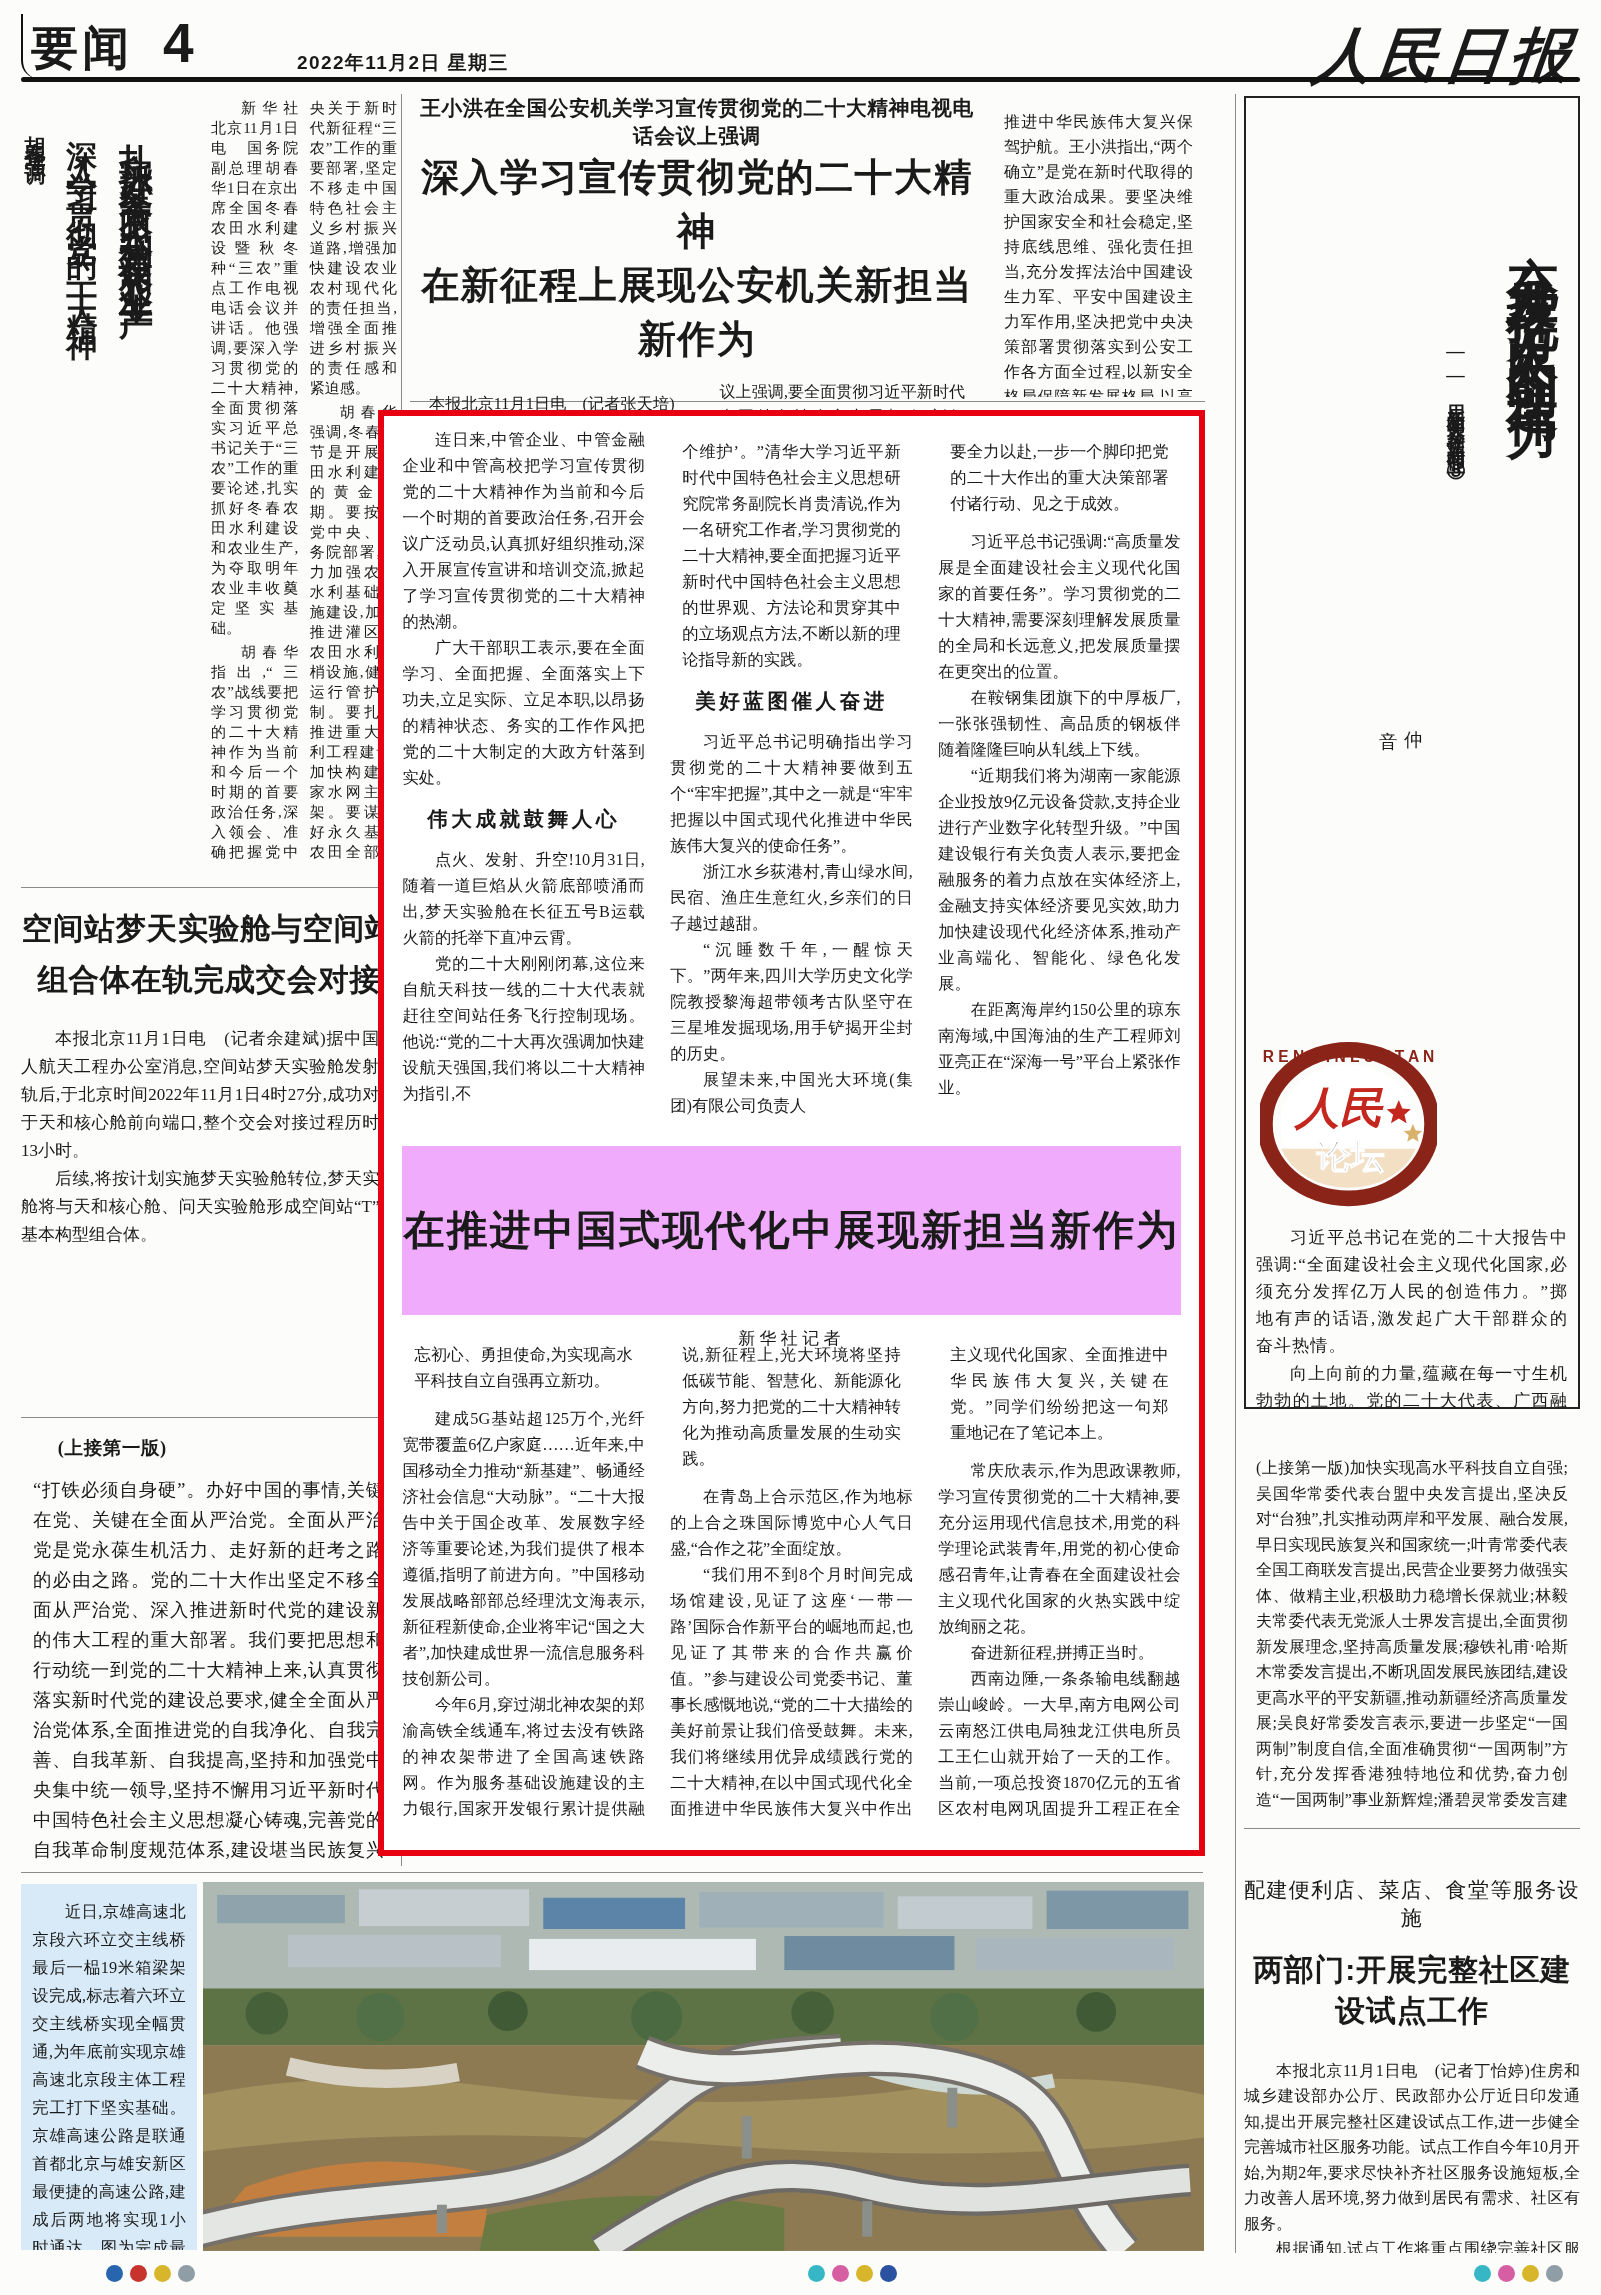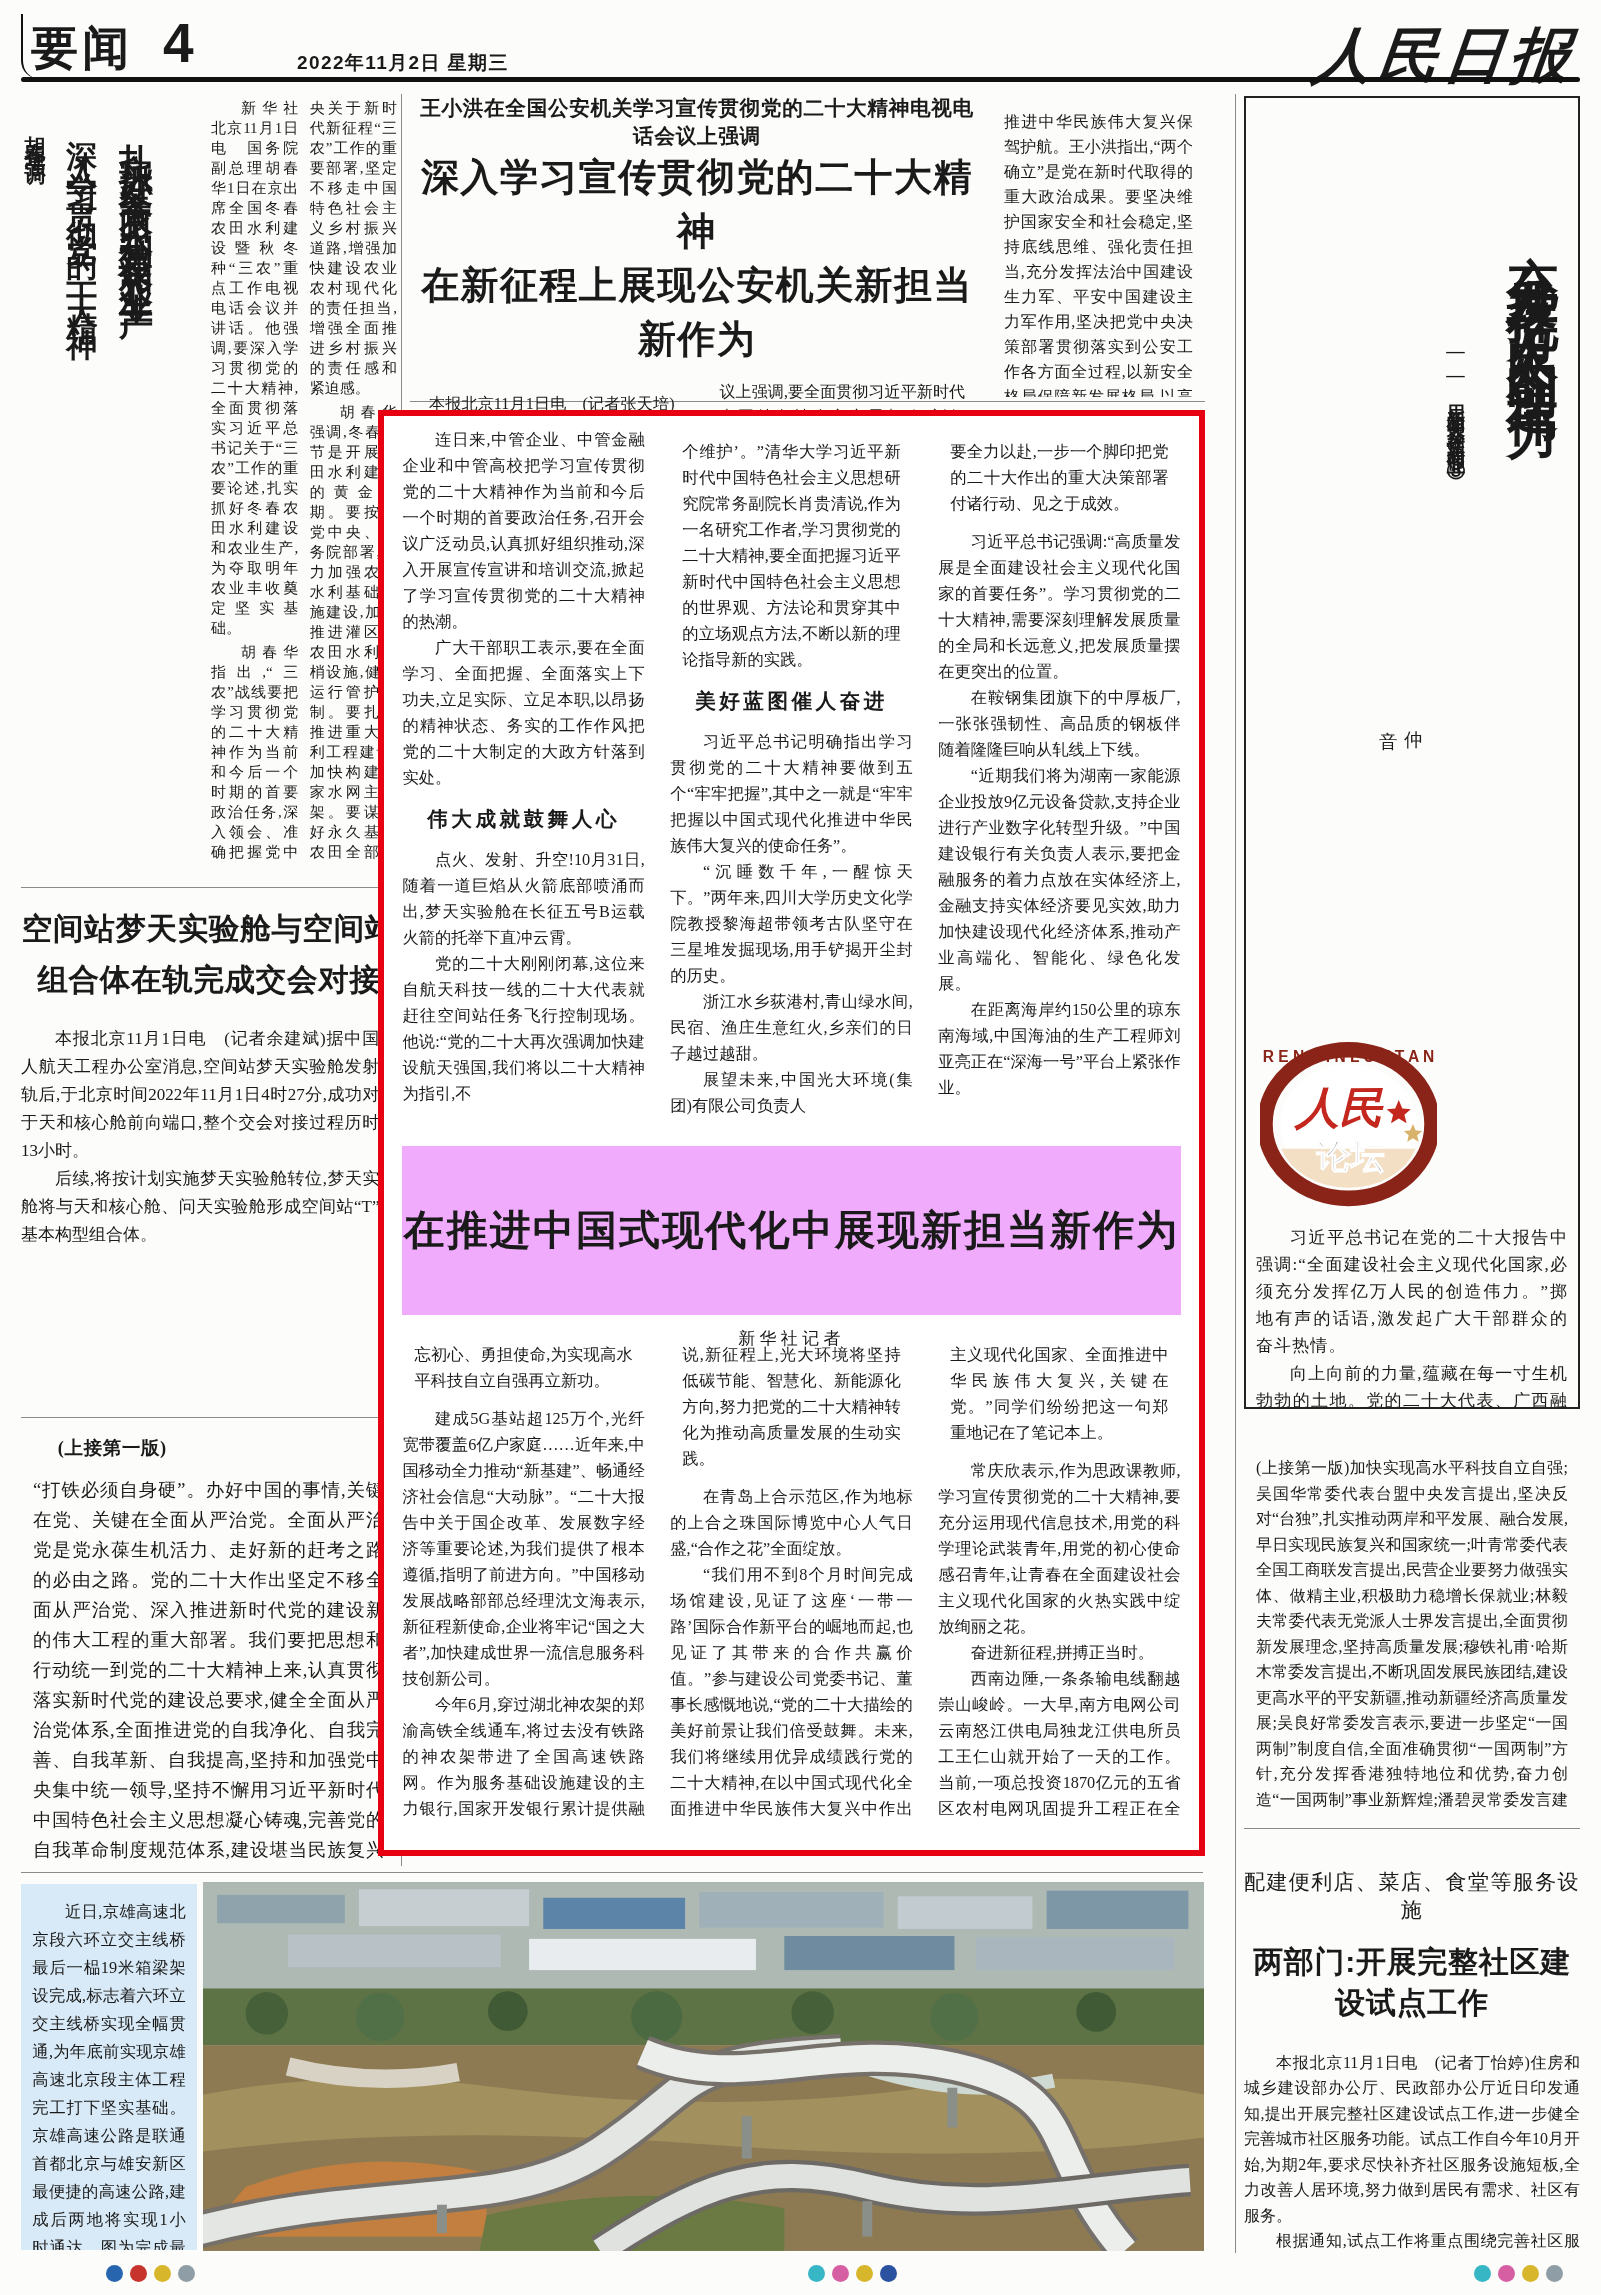--- a/index.html
+++ b/index.html
@@ -71,21 +71,21 @@
   #forum-author{float:right;width:31px;height:638px;padding-top:609px;box-sizing:border-box;
                 font-size:18.4px;letter-spacing:7px;}
   #forum-logo{width:177px;height:177px;margin:4.3px 0 12.8px 4.3px;}
   #forum-body{font-size:17px;line-height:27px;letter-spacing:1.1px;}
   #forum-body .flow-p{margin-bottom:1.4px;}
   
   #cppcc{position:absolute;left:1244px;top:1443px;width:336px;height:373px;overflow:hidden;
          font-size:16px;line-height:25.5px;}
   
   #twodep{position:absolute;left:1244px;top:1848px;width:336px;height:405px;overflow:hidden;}
-  #twodep-kicker{text-align:center;font-size:21px;letter-spacing:1.4px;margin-top:20px;}
+  #twodep-kicker{text-align:center;font-size:21px;letter-spacing:1.4px;margin-top:28px;}
   #twodep-h{text-align:center;font-size:30px;font-weight:900;margin-top:18.4px;letter-spacing:0.7px;}
   #twodep-body{margin-top:25.5px;font-size:16px;line-height:25.5px;}
   
   .dots{position:absolute;top:2265px;display:flex;gap:7px;}
   .dot{width:17px;height:17px;border-radius:50%;}
   
   .flow-p{text-indent:2em;text-align:justify;margin:0;}
   .flow-lead{text-align:justify;margin:12px;}
   .flow-h{text-align:center;font-weight:900;font-family:"Liberation Sans","DejaVu Sans",sans-serif;
           font-size:20.6px;letter-spacing:3.5px;margin:14px 0;}
@@ -214,22 +214,22 @@
             <div class="flow-lead">忘初心、勇担使命,为实现高水平科技自立自强再立新功。</div>
             <div class="flow-p">建成5G基站超125万个,光纤宽带覆盖6亿户家庭……近年来,中国移动全力推动“新基建”、畅通经济社会信息“大动脉”。“二十大报告中关于国企改革、发展数字经济等重要论述,为我们提供了根本遵循,指明了前进方向。”中国移动发展战略部部总经理沈文海表示,新征程新使命,企业将牢记“国之大者”,加快建成世界一流信息服务科技创新公司。</div>
             <div class="flow-p">今年6月,穿过湖北神农架的郑渝高铁全线通车,将过去没有铁路的神农架带进了全国高速铁路网。作为服务基础设施建设的主力银行,国家开发银行累计提供融资超过129亿元,为郑渝高铁建设提供了有力支持。</div>
           </div>
       </div>
       <div class="rb-col">
         <div class="rb-upper">
             <div class="flow-lead">个维护’。”清华大学习近平新时代中国特色社会主义思想研究院常务副院长肖贵清说,作为一名研究工作者,学习贯彻党的二十大精神,要全面把握习近平新时代中国特色社会主义思想的世界观、方法论和贯穿其中的立场观点方法,不断以新的理论指导新的实践。</div>
             <div class="flow-h">美好蓝图催人奋进</div>
             <div class="flow-p">习近平总书记明确指出学习贯彻党的二十大精神要做到五个“牢牢把握”,其中之一就是“牢牢把握以中国式现代化推进中华民族伟大复兴的使命任务”。</div>
+            <div class="flow-p">浙江水乡荻港村,青山绿水间,民宿、渔庄生意红火,乡亲们的日子越过越甜。</div>
             <div class="flow-p">“沉睡数千年,一醒惊天下。”两年来,四川大学历史文化学院教授黎海超带领考古队坚守在三星堆发掘现场,用手铲揭开尘封的历史。</div>
-            <div class="flow-p">浙江水乡荻港村,青山绿水间,民宿、渔庄生意红火,乡亲们的日子越过越甜。</div>
             <div class="flow-p">展望未来,中国光大环境(集团)有限公司负责人</div>
           </div>
         <div class="rb-lower">
             <div class="flow-lead">说,新征程上,光大环境将坚持低碳节能、智慧化、新能源化方向,努力把党的二十大精神转化为推动高质量发展的生动实践。</div>
             <div class="flow-p">在青岛上合示范区,作为地标的上合之珠国际博览中心人气日盛,“合作之花”全面绽放。</div>
             <div class="flow-p">“我们用不到8个月时间完成场馆建设,见证了这座‘一带一路’国际合作新平台的崛地而起,也见证了其带来的合作共赢价值。”参与建设公司党委书记、董事长感慨地说,“党的二十大描绘的美好前景让我们倍受鼓舞。未来,我们将继续用优异成绩践行党的二十大精神,在以中国式现代化全面推进中华民族伟大复兴中作出更大贡献。”</div>
             <div class="flow-h">担当作为再创伟业</div>
           </div>
       </div>
       <div class="rb-col">

